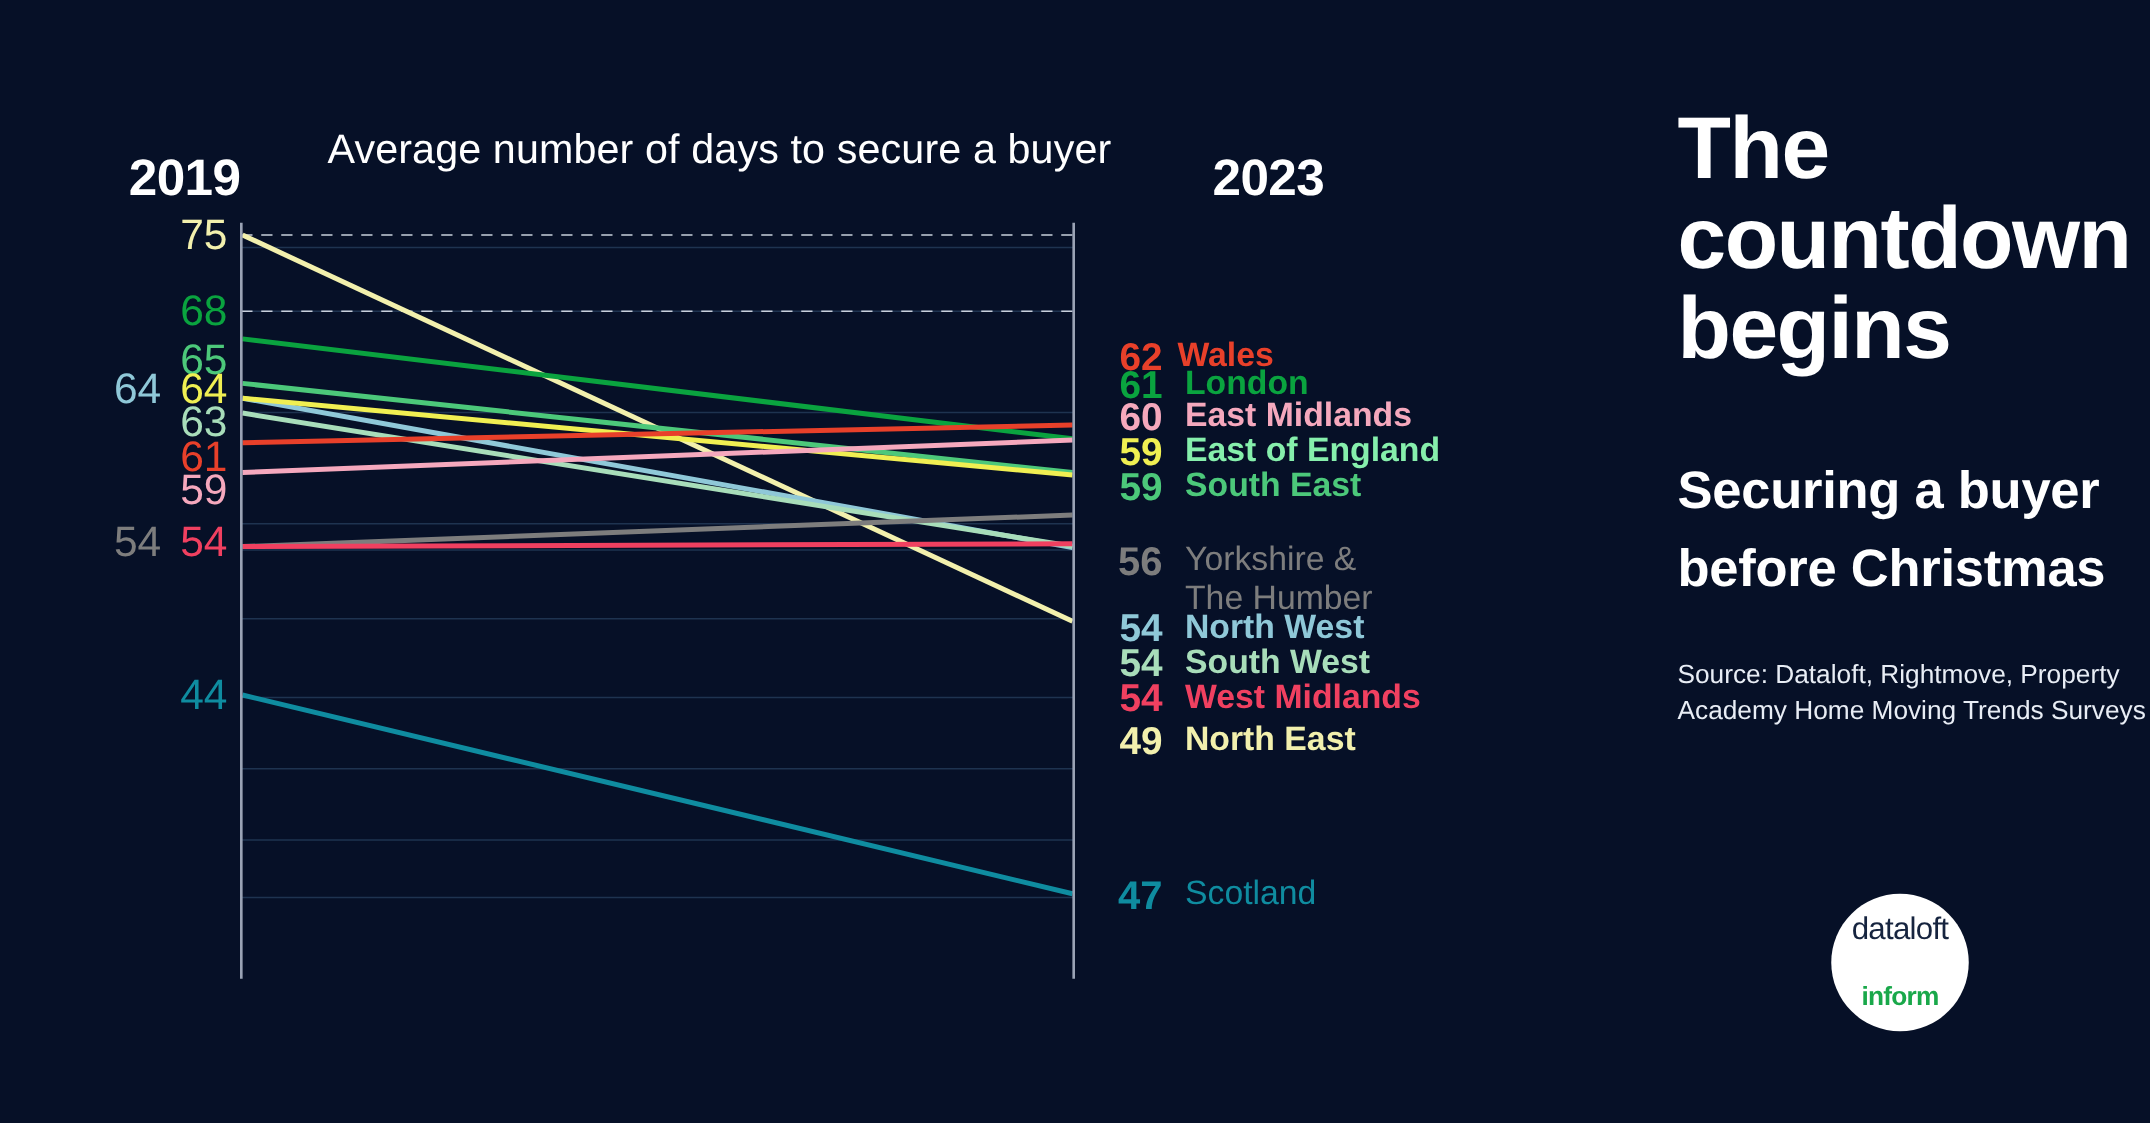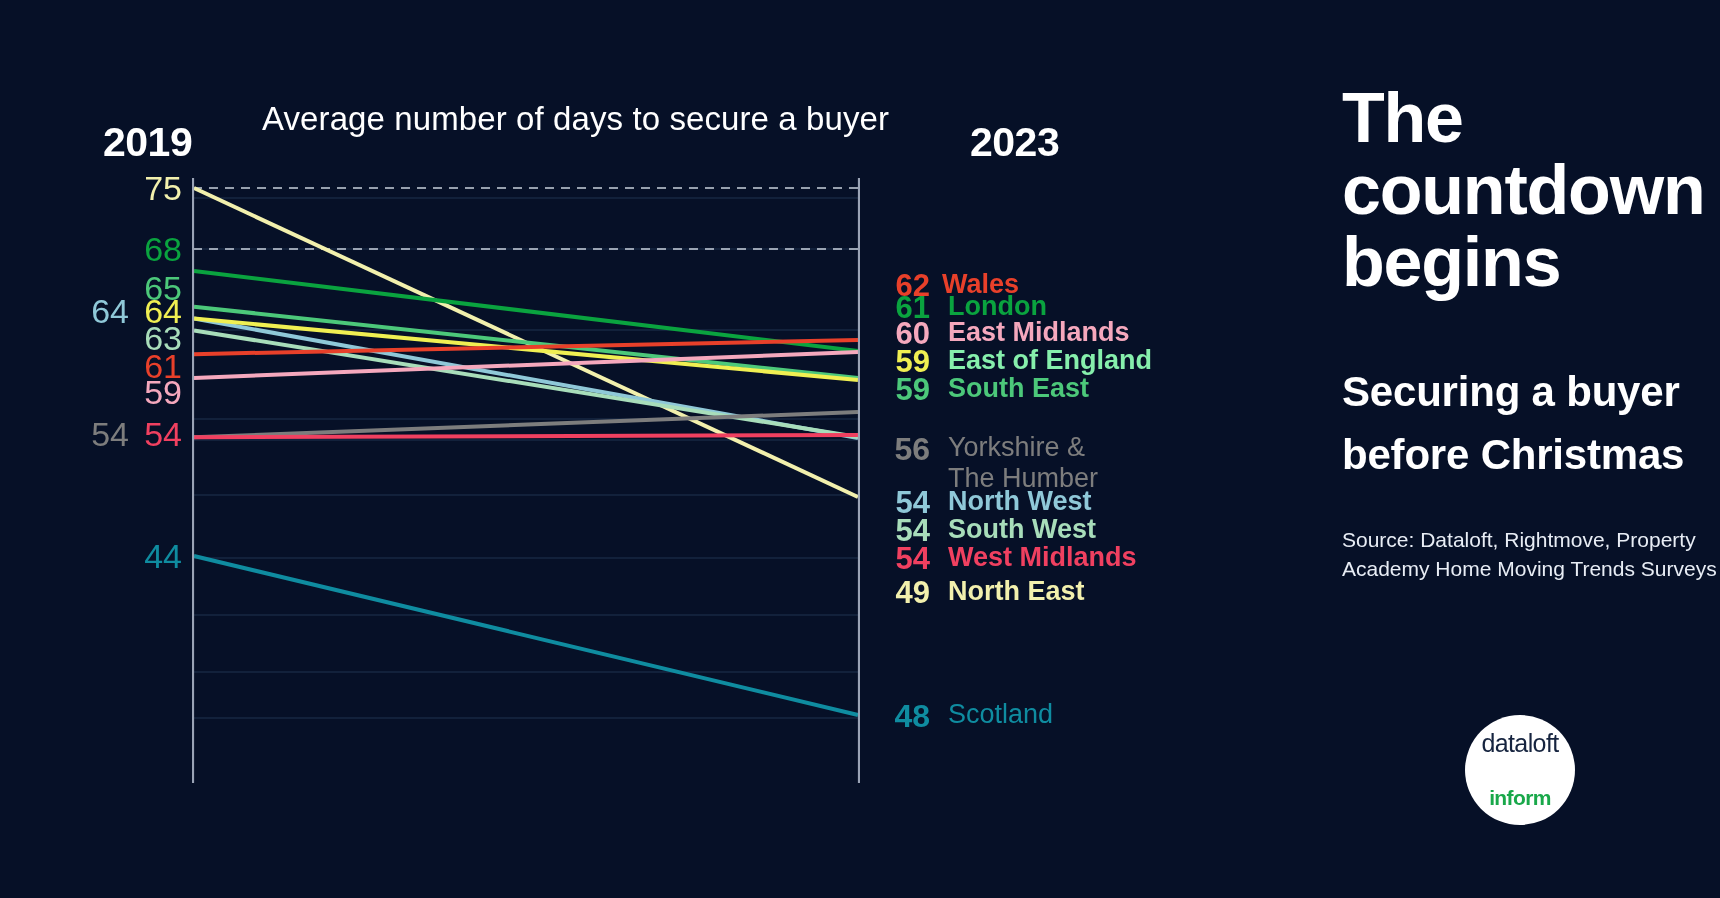--- a/index.html
+++ b/index.html
@@ -174,21 +174,21 @@
       </div>
       <div class="leg" style="top: 542px;">
         <span class="num" style="color: rgb(240, 64, 96);">54</span>
         <span class="nm" style="color: rgb(240, 64, 96);">West Midlands</span>
       </div>
       <div class="leg" style="top: 576px;">
         <span class="num" style="color: rgb(242, 240, 173);">49</span>
         <span class="nm" style="color: rgb(242, 240, 173);">North East</span>
       </div>
       <div class="leg light" style="top: 699px;">
-        <span class="num" style="color: rgb(15, 140, 160);">48</span>
+        <span class="num" style="color: rgb(15, 140, 160);">47</span>
         <span class="nm" style="color: rgb(15, 140, 160);">Scotland</span>
       </div>
     </div>
 
 </div>
 
 <div id="right-panel">
   <div id="headline">The countdown begins</div>
   <div id="subhead">
     <div>Securing a buyer</div>

